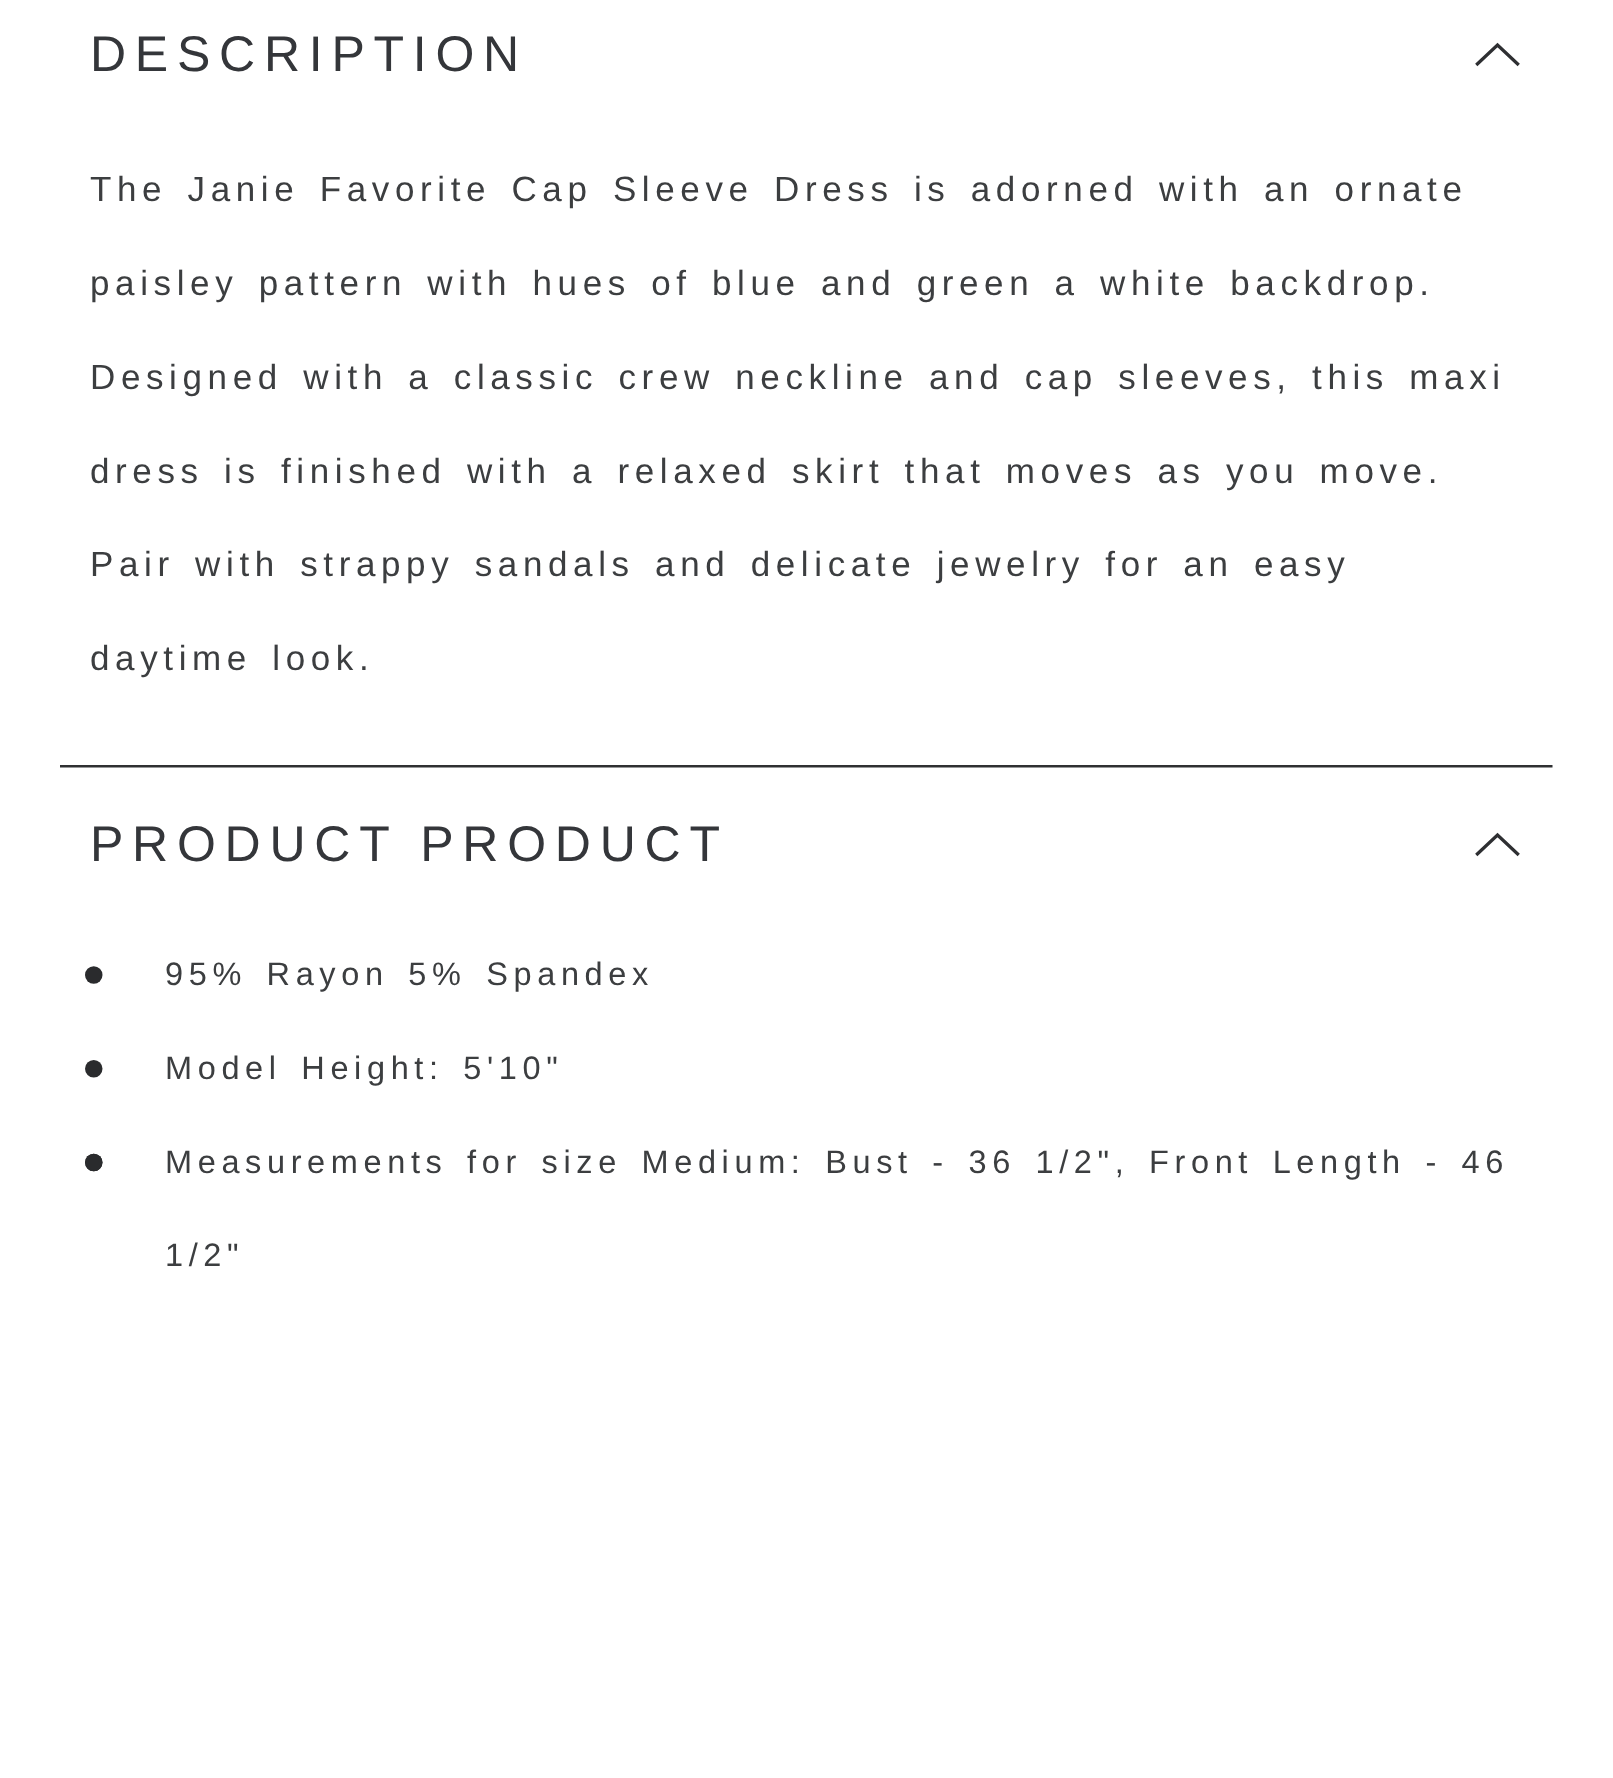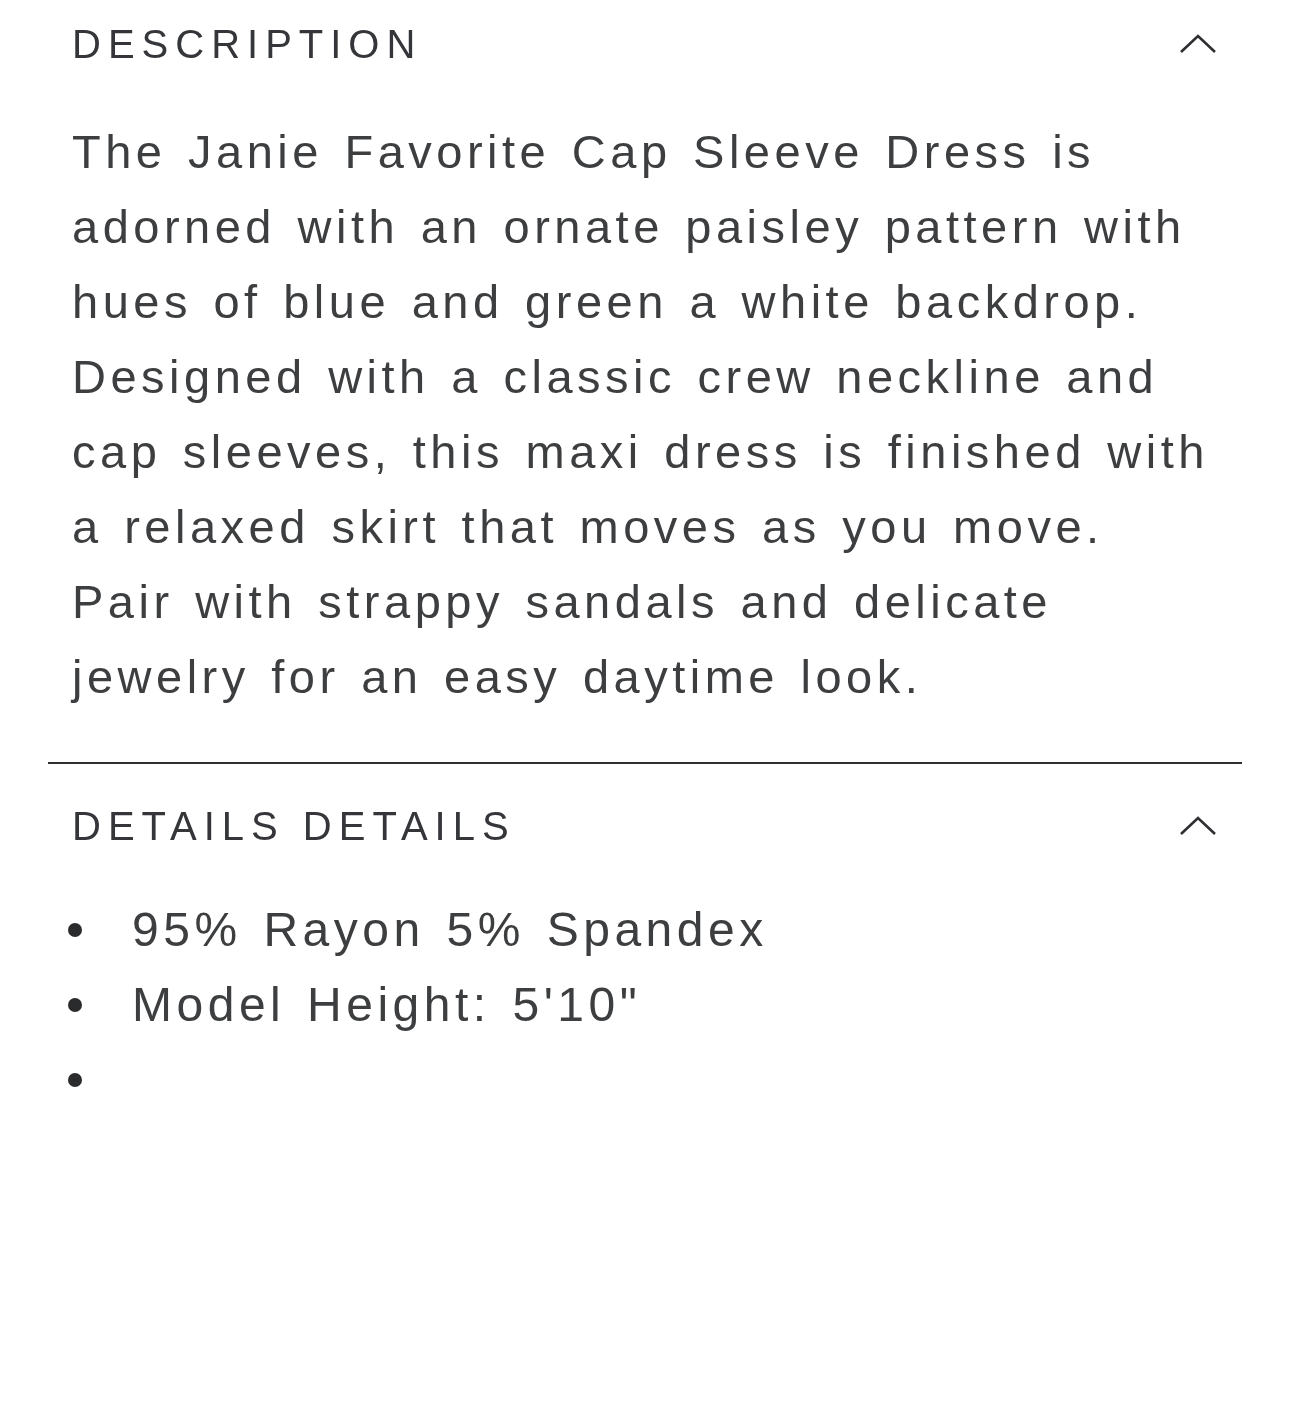--- a/index.html
+++ b/index.html
@@ -33,42 +33,42 @@
     border: none;
     padding: 0;
     cursor: pointer;
     display: flex;
     align-items: center;
     color: #2e2f32;
   }
   .chevron-btn svg { display: block; }
   .description-body {
     margin-top: 46px;
-    font-size: 47px;
+    font-size: 28px;
     letter-spacing: 4.5px;
     line-height: 75px;
     font-weight: 400;
     color: #3c3e40;
     word-spacing: 4px;
   }
   .divider {
     border: none;
     border-top: 2px solid #2f3032;
     margin: 48px -24px 0 -24px;
   }
   .product-details-header { margin-top: 38px; }
   .details-list {
     margin-top: 42px;
     list-style: none;
     padding-bottom: 5px;
   }
   .details-list li {
     position: relative;
     padding-left: 60px;
-    font-size: 48px;
+    font-size: 26px;
     letter-spacing: 4.5px;
     line-height: 75px;
     font-weight: 400;
     color: #3c3e40;
     word-spacing: 4px;
   }
   .bullet-dot {
     position: absolute;
     left: -4px;
     top: 31px;
@@ -95,21 +95,21 @@
       </button>
     </div>
 
     <p class="description-body">The Janie Favorite Cap Sleeve Dress is adorned with an ornate paisley pattern with hues of blue and green a white backdrop. Designed with a classic crew neckline and cap sleeves, this maxi dress is finished with a relaxed skirt that moves as you move. Pair with strappy sandals and delicate jewelry for an easy daytime look.</p>
   </section>
 
   <hr class="divider">
 
   <section>
     <div class="accordion-header product-details-header">
-      <span class="section-title">DETAILS DETAILS</span>
+      <span class="section-title">PRODUCT PRODUCT</span>
       <button class="chevron-btn">
         <span>
           <svg width="40" height="22" viewBox="0 0 40 22">
             <polyline points="3,19 20,3 37,19" fill="none" stroke="currentColor" stroke-width="2.6" stroke-linecap="butt" stroke-linejoin="miter"></polyline>
           </svg>
         </span>
       </button>
     </div>
 
     <ul class="details-list">
@@ -121,17 +121,21 @@
 
         <li>
           <span class="bullet-dot"></span>
           <span>Model Height: 5'10"</span>
         </li>
 
         <li>
           <span class="bullet-dot"></span>
         </li>
 
+        <li>
+          <span class="bullet-dot"></span>
+          <span>Measurements for size Medium: Bust - 36 1/2", Front Length - 46 1/2"</span>
+        </li>
 
       </ul>
   </section>
 
 </div>
 
 </body></html>

